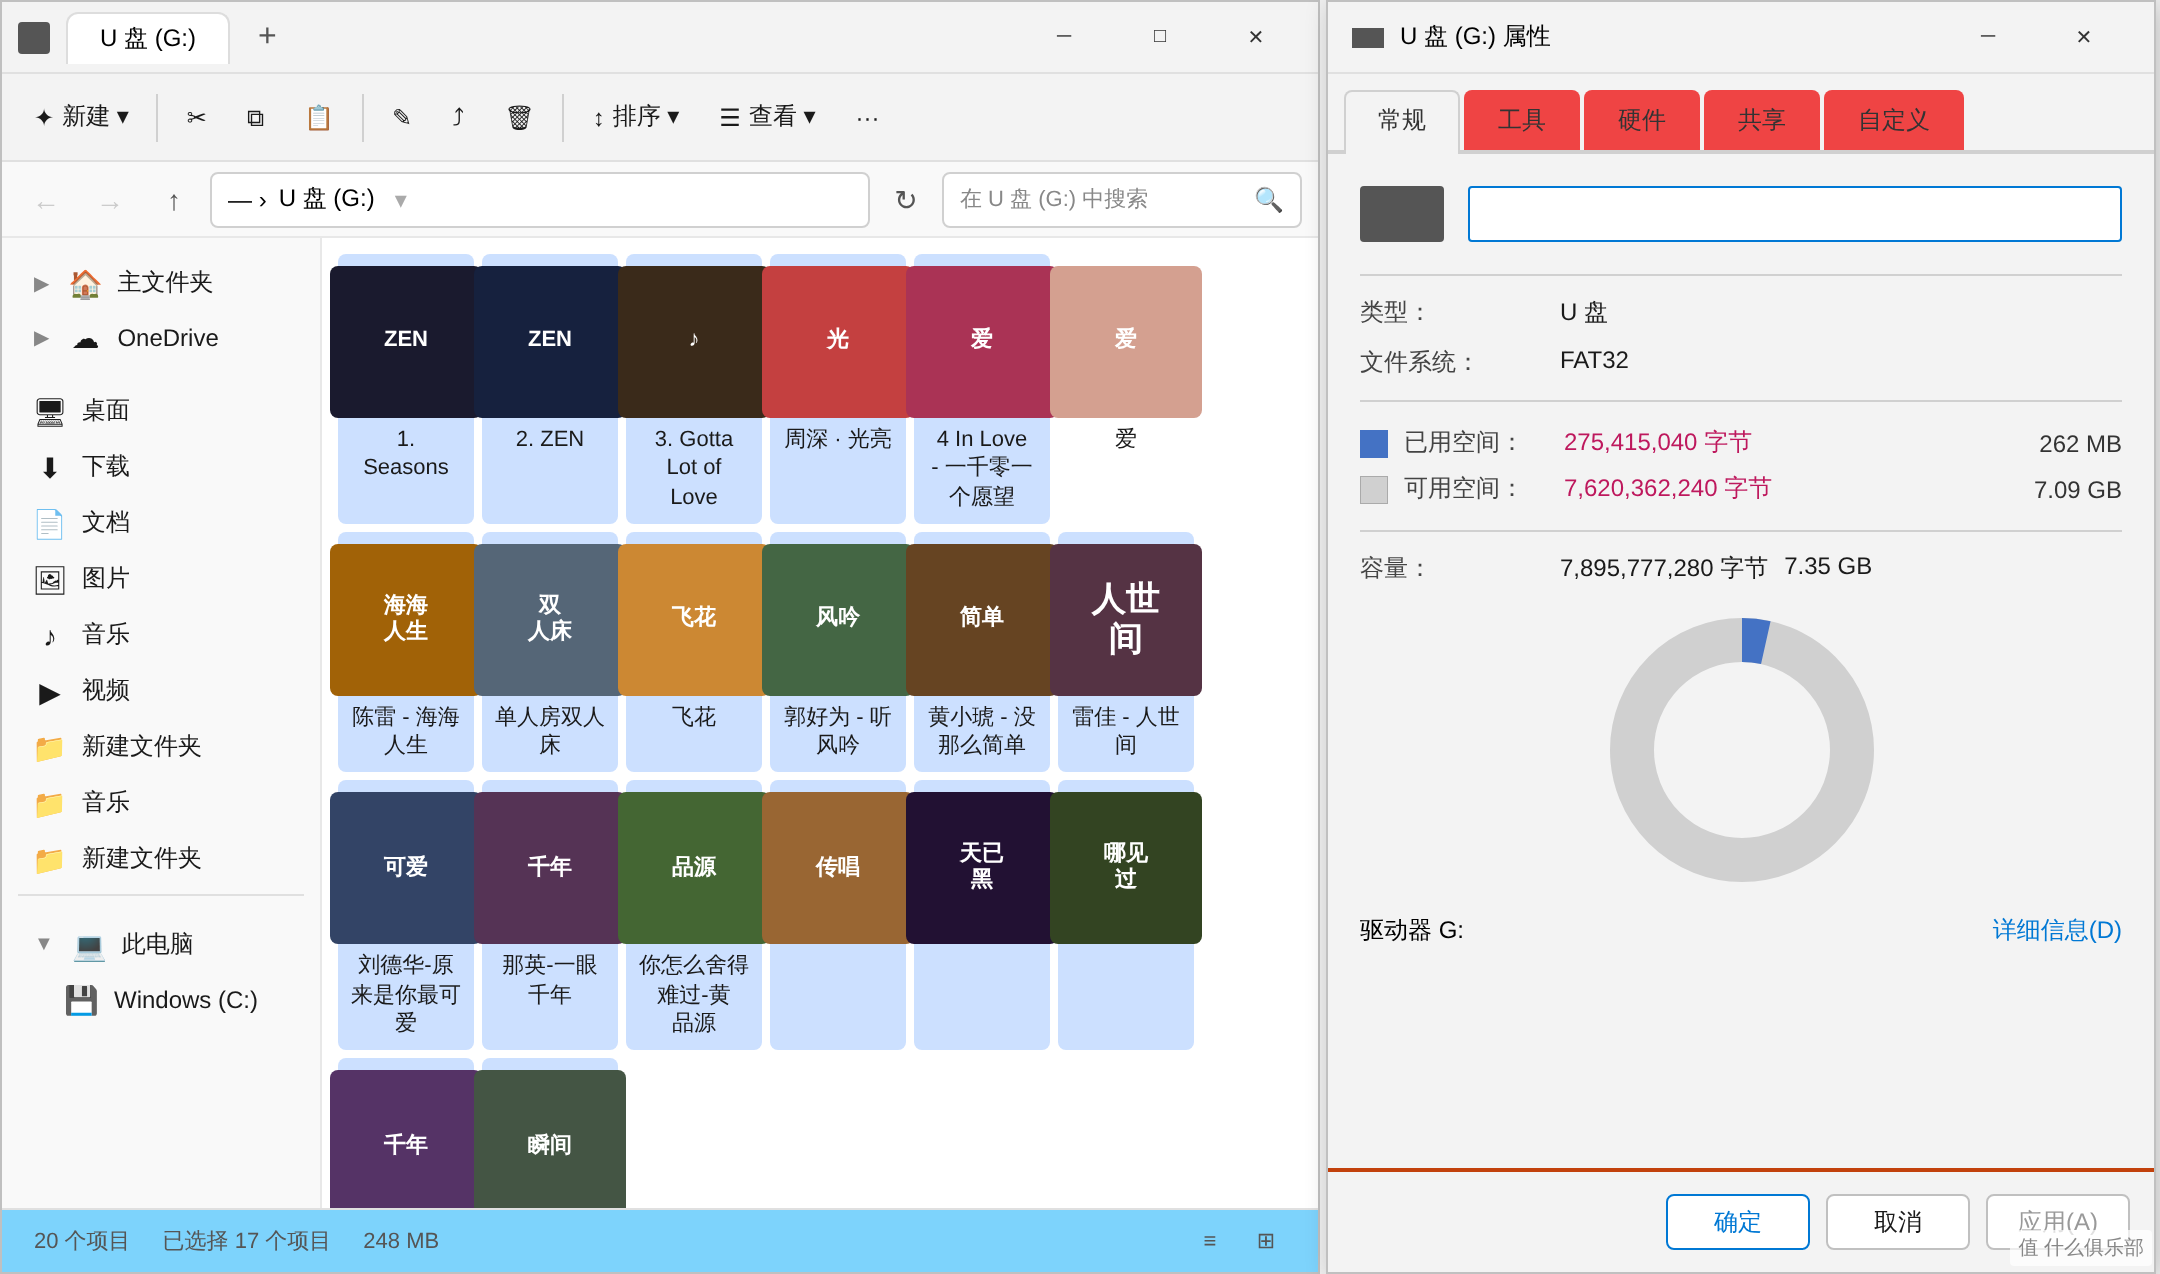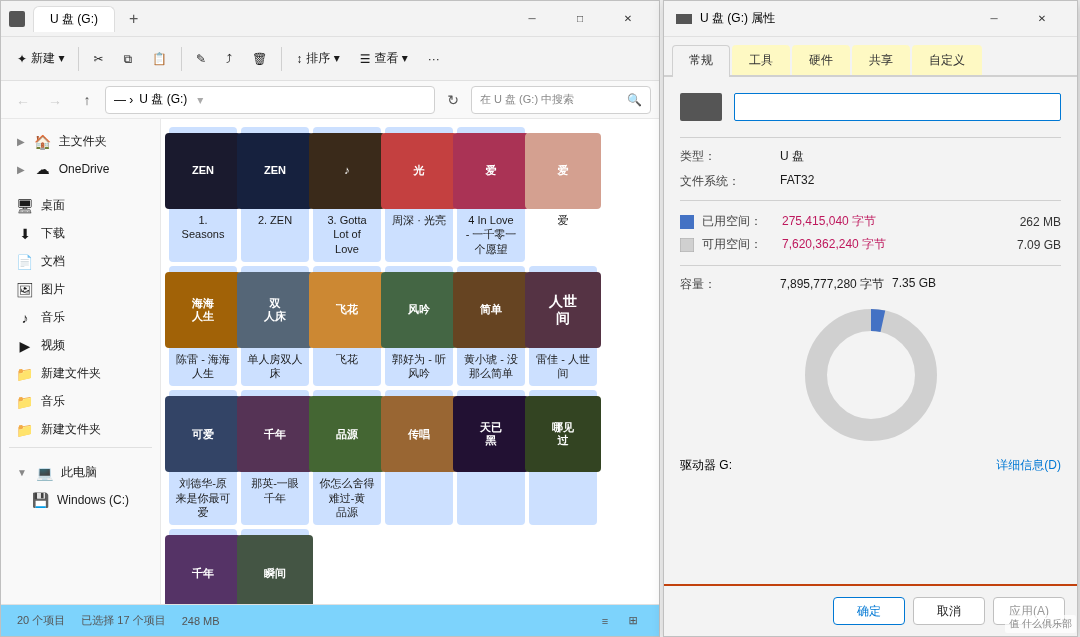--- a/index.html
+++ b/index.html
@@ -302,21 +302,21 @@
       gap: 2px;
       border-bottom: 2px solid #d0d0d0;
     }
     .props-tab {
       padding: 6px 16px;
       font-size: 12px;
       cursor: pointer;
       border: 1px solid transparent;
       border-bottom: none;
       border-radius: 4px 4px 0 0;
-      background: #fef9c3;
+      background: #ef4444;
       color: #333;
     }
     .props-tab.active {
       background: #f3f3f3;
       border-color: #d0d0d0;
       margin-bottom: -2px;
       z-index: 1;
     }
     .props-content {
       flex: 1;
@@ -638,21 +638,21 @@
           <div class="file-thumb" style="background-color: rgb(68, 102, 68); white-space: pre-line; font-size: 11px; font-weight: bold;">风吟</div>
           <div class="file-label" style="white-space: pre-line;">郭好为 - 听
 风吟</div>
         </div>
         <div class="file-item selected">
           <div class="file-thumb" style="background-color: rgb(102, 68, 34); white-space: pre-line; font-size: 11px; font-weight: bold;">简单</div>
           <div class="file-label" style="white-space: pre-line;">黄小琥 - 没
 那么简单</div>
         </div>
         <div class="file-item selected">
-          <div class="file-thumb" style="background-color: rgb(85, 51, 68); white-space: pre-line; font-size: 14px; font-weight: bold;">人世
+          <div class="file-thumb" style="background-color: rgb(85, 51, 68); white-space: pre-line; font-size: 17px; font-weight: bold;">人世
 间</div>
           <div class="file-label" style="white-space: pre-line;">雷佳 - 人世
 间</div>
         </div>
         <div class="file-item selected">
           <div class="file-thumb" style="background-color: rgb(51, 68, 102); white-space: pre-line; font-size: 11px; font-weight: bold;">可爱</div>
           <div class="file-label" style="white-space: pre-line;">刘德华-原
 来是你最可
 爱</div>
         </div>

